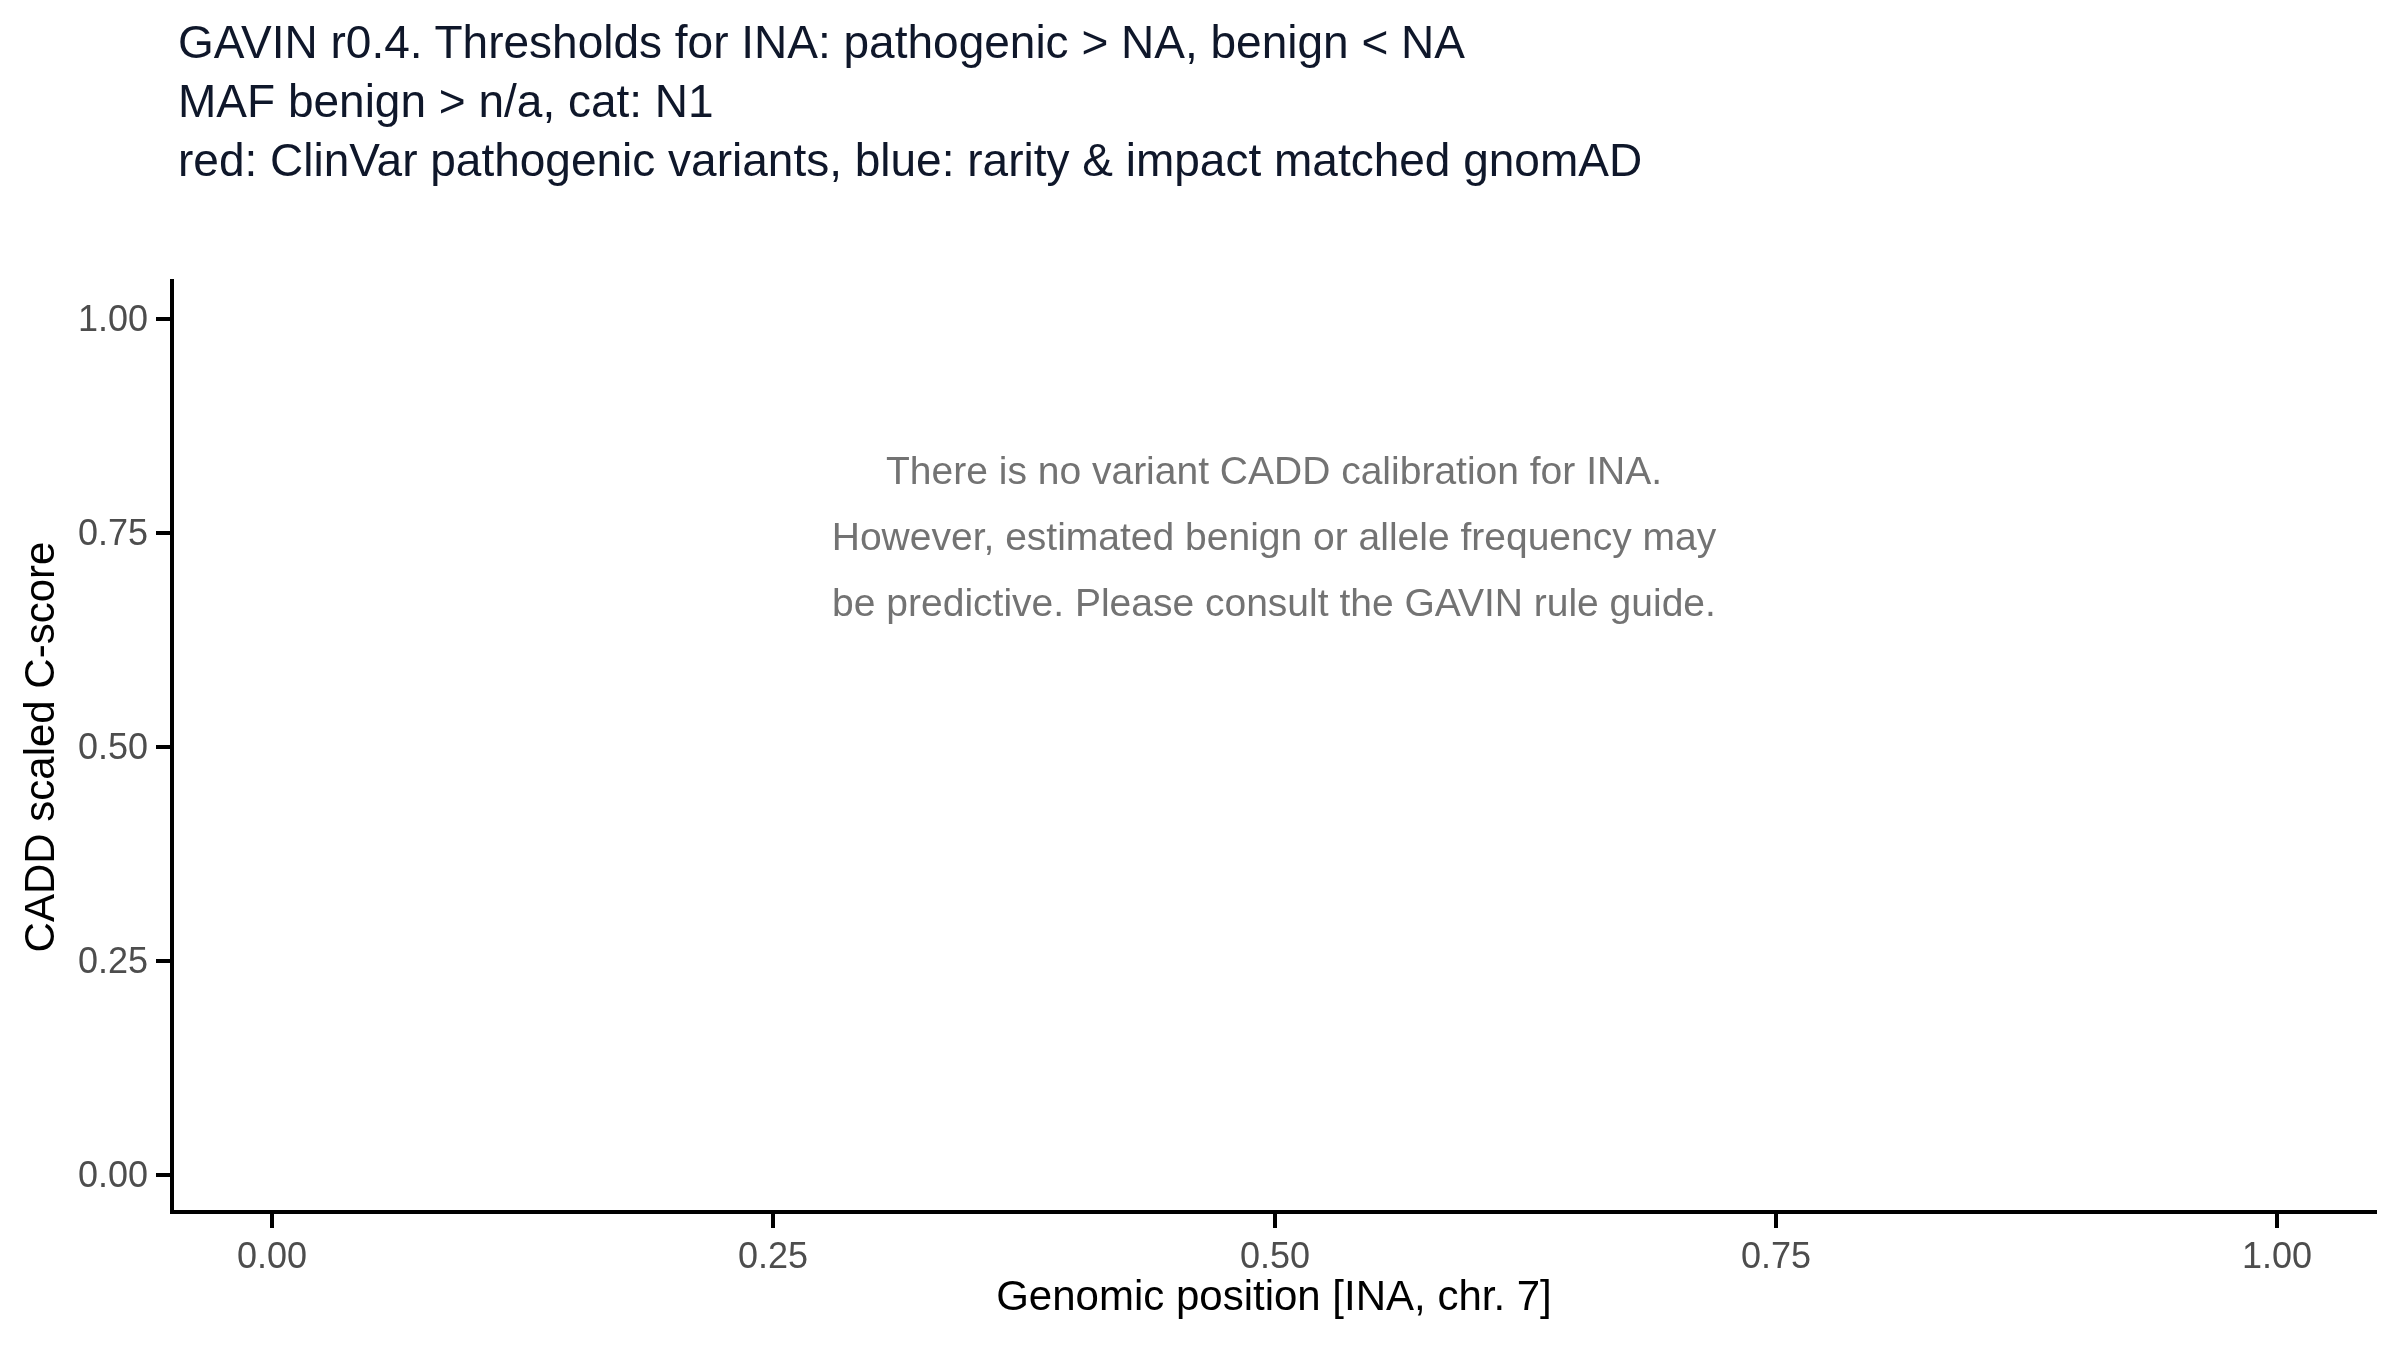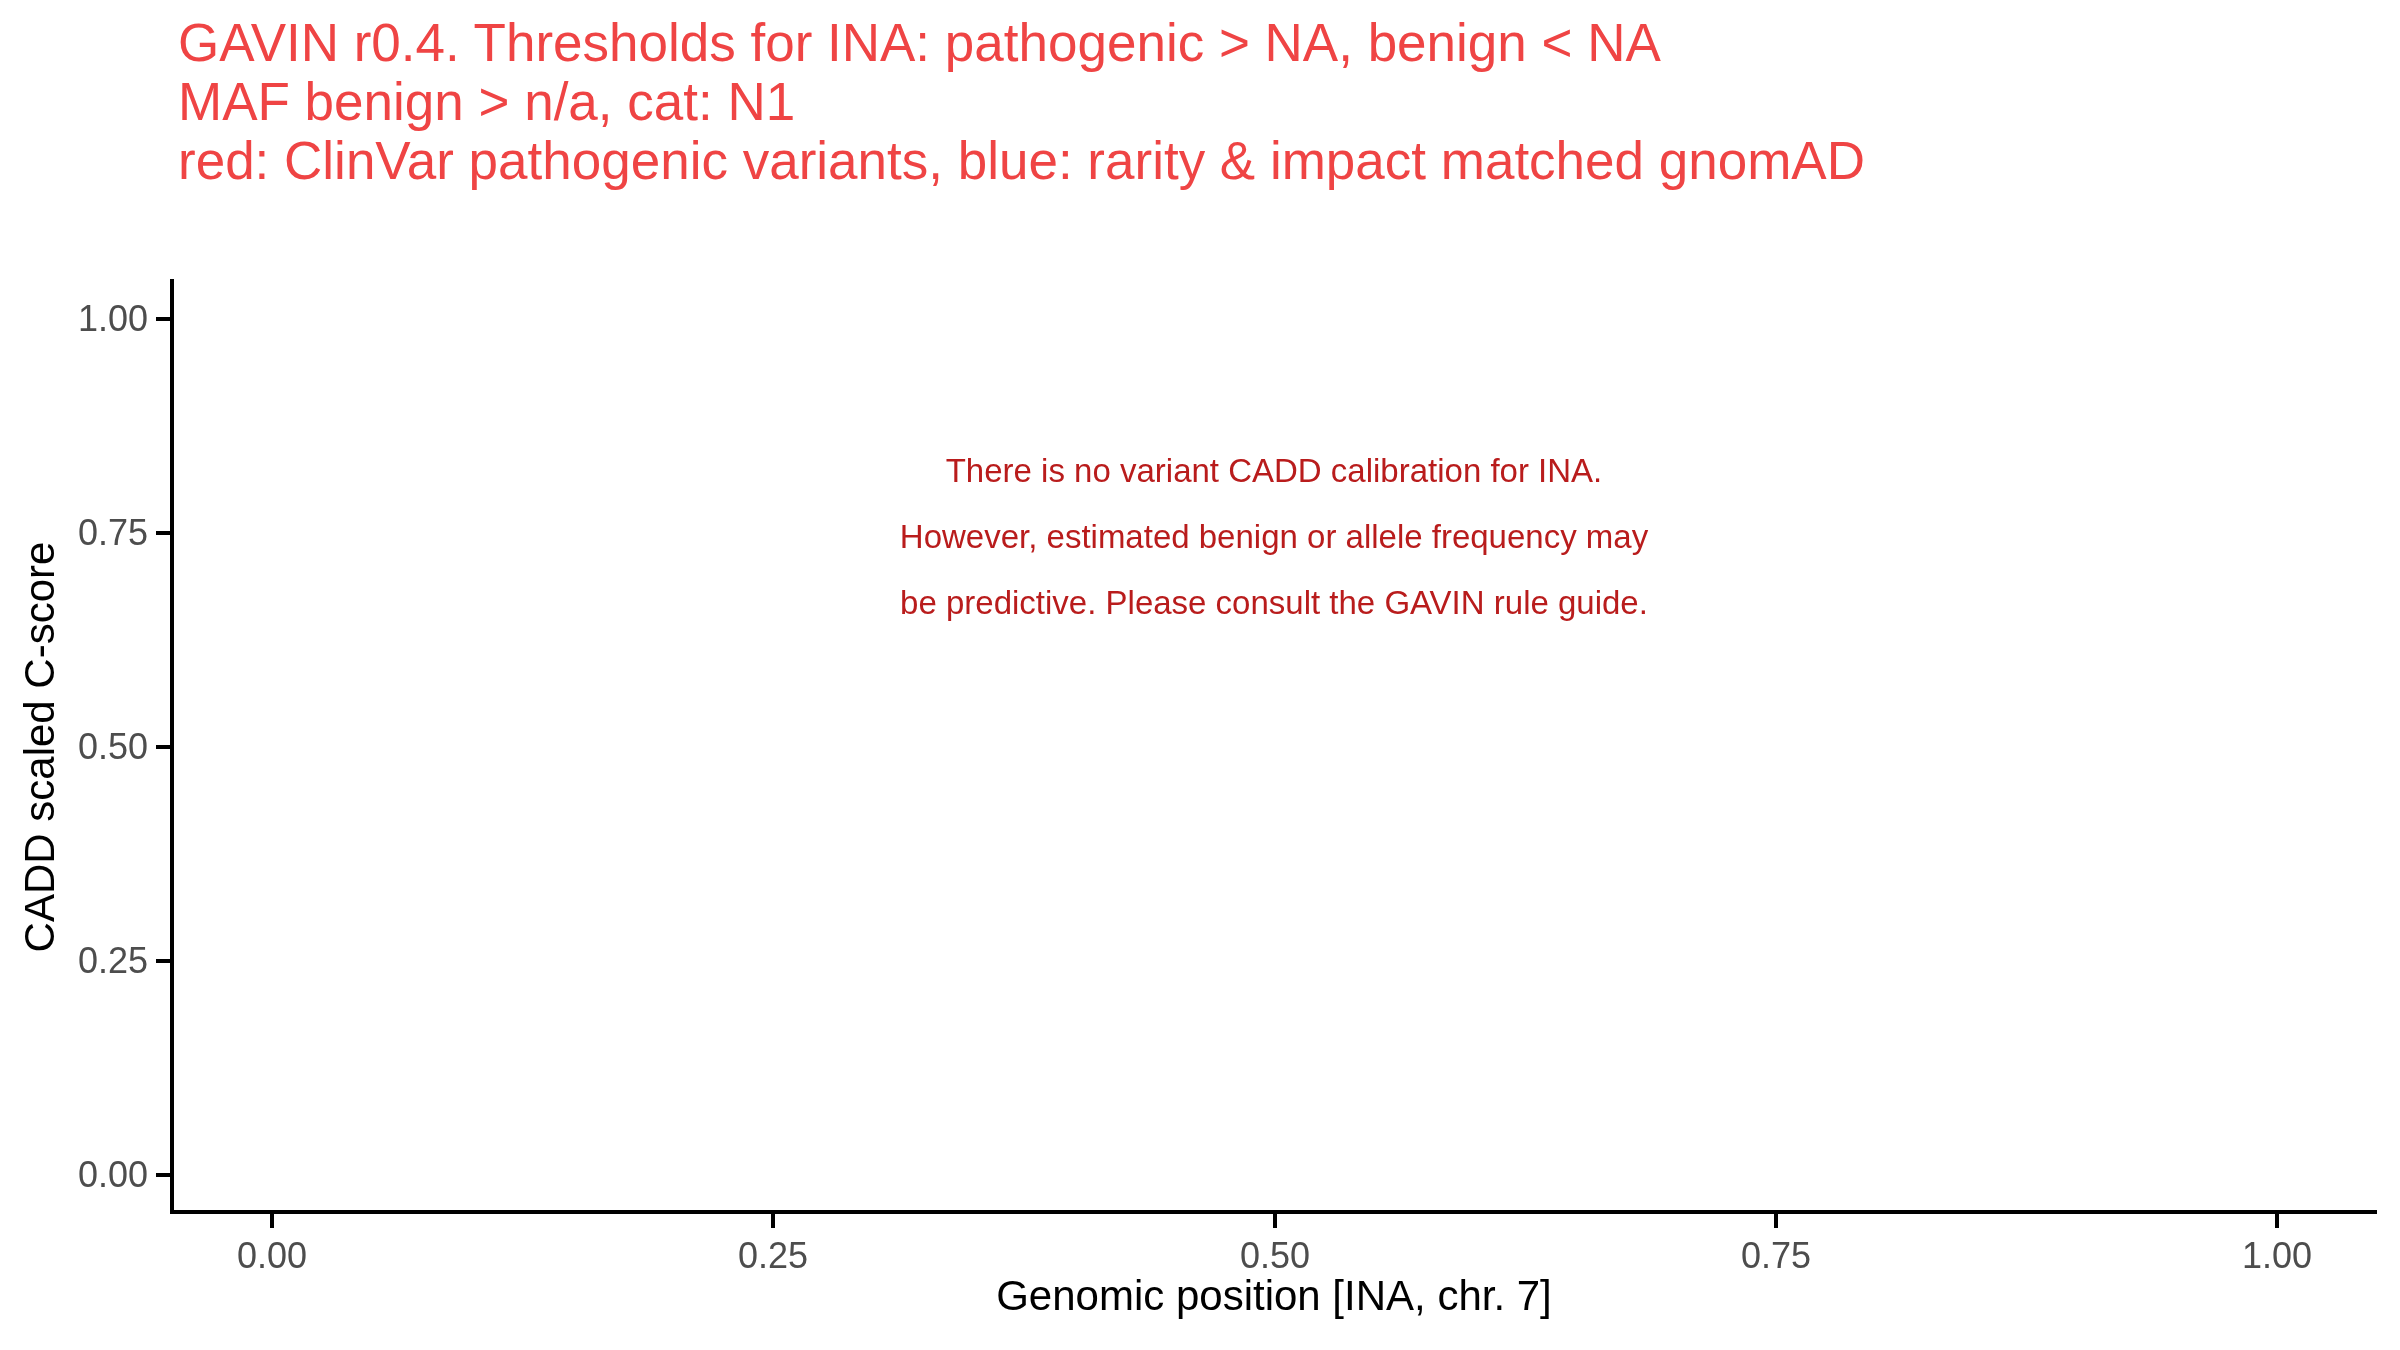--- a/index.html
+++ b/index.html
@@ -9,23 +9,23 @@
     height: 1350px;
     background: #ffffff;
     font-family: "Liberation Sans", "DejaVu Sans", sans-serif;
     overflow: hidden;
   }
   
   #title {
     position: absolute;
     left: 178px;
     top: 13px;
-    font-size: 53px;
+    font-size: 46px;
     line-height: 59px;
-    color: #ef4444;
+    color: #0f172a;
     white-space: nowrap;
   }
   
   #panel {
     position: absolute;
     left: 170px;
     top: 279px;
     width: 2207px;
     height: 935px;
     box-sizing: border-box;
@@ -86,23 +86,23 @@
     font-size: 42px;
     color: #000000;
   }
   
   #annotation {
     position: absolute;
     left: 674px;
     width: 1200px;
     top: 438px;
     text-align: center;
-    font-size: 33px;
+    font-size: 39px;
     line-height: 66px;
-    color: #b91c1c;
+    color: #737373;
   }
 </style>
 </head>
 <body>
 
 <div id="canvas">
 
   <div id="title">
     <div>GAVIN r0.4. Thresholds for INA: pathogenic &gt; NA, benign &lt; NA</div>
     <div>MAF benign &gt; n/a, cat: N1</div>

